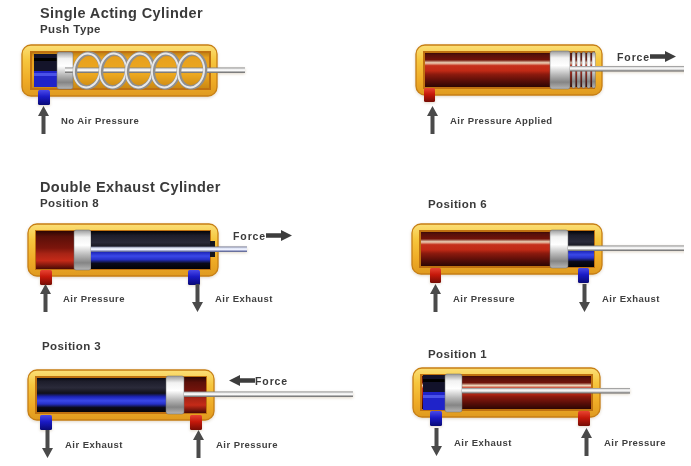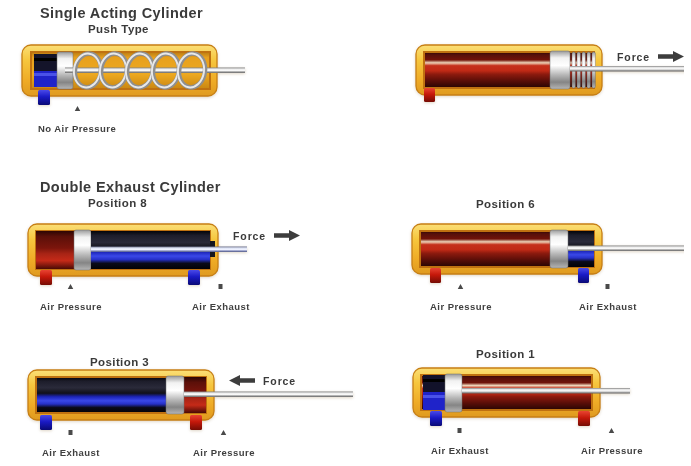--- a/index.html
+++ b/index.html
@@ -1,25 +1,25 @@
 <!DOCTYPE html>
 <html><head>
 <meta charset="utf-8">
 <style>
   html,body{margin:0;padding:0;background:#fff;}
   #canvas{
     position:relative;width:684px;height:466px;background:#fff;overflow:hidden;
     font-family:"Liberation Sans",sans-serif;color:#3d3d3d;
   }
   .title{position:absolute;font-size:14.5px;font-weight:700;letter-spacing:.4px;color:#3a3a3a;white-space:nowrap;}
-  .subtitle{position:absolute;font-size:11.5px;font-weight:700;letter-spacing:.4px;color:#3a3a3a;white-space:nowrap;margin-left:48px;}
+  .subtitle{position:absolute;font-size:11.5px;font-weight:700;letter-spacing:.4px;color:#3a3a3a;white-space:nowrap;}
   .fig{position:absolute;filter:drop-shadow(0 1.5px 1.5px rgba(110,70,0,.22));}
-  .plabel{position:absolute;display:flex;align-items:center;gap:12px;height:28px;flex-direction:column;}
+  .plabel{position:absolute;display:flex;align-items:center;gap:12px;height:28px;}
   .plabel span{font-size:9.5px;font-weight:700;letter-spacing:.45px;color:#3f3f3f;white-space:nowrap;}
-  .flabel{position:absolute;display:flex;align-items:center;gap:8px;height:13px;}
+  .flabel{position:absolute;display:flex;align-items:center;height:13px;}
   .flabel span{font-size:10.5px;font-weight:700;letter-spacing:.9px;color:#3a3a3a;white-space:nowrap;}
   svg{display:block;}
 </style>
 </head>
 <body>
 
 <div id="canvas">
 
   <svg width="0" height="0" style="position:absolute">
     <defs>
@@ -98,21 +98,21 @@
         <stop offset="1" stop-color="#0a0a75"></stop>
       </linearGradient>
     </defs>
   </svg>
 
   <div class="title" style="left:40px;top:5px">Single Acting Cylinder</div>
   <div class="subtitle" style="left:40px;top:23px">Push Type</div>
   <div class="title" style="left:40px;top:179px">Double Exhaust Cylinder</div>
   <div class="subtitle" style="left:40px;top:197px">Position 8</div>
   <div class="subtitle" style="left:428px;top:198px">Position 6</div>
-  <div class="subtitle" style="left:42px;top:356px">Position 3</div>
+  <div class="subtitle" style="left:42px;top:340px">Position 3</div>
   <div class="subtitle" style="left:428px;top:348px">Position 1</div>
 
   <svg class="fig" style="left:20px;top:42px" width="230" height="70">
     <rect x="2" y="3" width="195" height="51" rx="9" fill="url(#gY)" stroke="#c77f14" stroke-width="1.3"></rect>
     <rect x="11" y="10" width="179" height="37" fill="url(#gYI)" stroke="#bf7110" stroke-width="2"></rect>
     <g>
       <rect x="14" y="12" width="23" height="17" fill="#14142a"></rect>
       <rect x="14" y="16" width="23" height="3" fill="#000"></rect>
       <rect x="14" y="29" width="23" height="16" fill="#1f23c9"></rect>
       <rect x="14" y="31" width="23" height="3" fill="#4a52e8"></rect>
@@ -196,20 +196,26 @@
     <rect x="167" y="47" width="12" height="15" rx="1.5" fill="url(#gPortR)"></rect>
   </svg>
 
   <div class="plabel" style="left:38px;top:106px">
     <svg width="11" height="28">
         <polygon points="5.5,0 11,10 7.5,10 7.5,28 3.5,28 3.5,10 0,10" fill="#4a4a4a"></polygon>
       </svg>
     <span>No Air Pressure</span>
   </div>
 
+  <div class="plabel" style="left:427px;top:106px">
+    <svg width="11" height="28">
+        <polygon points="5.5,0 11,10 7.5,10 7.5,28 3.5,28 3.5,10 0,10" fill="#4a4a4a"></polygon>
+      </svg>
+    <span>Air Pressure Applied</span>
+  </div>
 
   <div class="plabel" style="left:40px;top:284px">
     <svg width="11" height="28">
         <polygon points="5.5,0 11,10 7.5,10 7.5,28 3.5,28 3.5,10 0,10" fill="#4a4a4a"></polygon>
       </svg>
     <span>Air Pressure</span>
   </div>
   <div class="plabel" style="left:192px;top:284px">
     <svg width="11" height="28">
         <polygon points="5.5,28 11,18 7.5,18 7.5,0 3.5,0 3.5,18 0,18" fill="#4a4a4a"></polygon>

